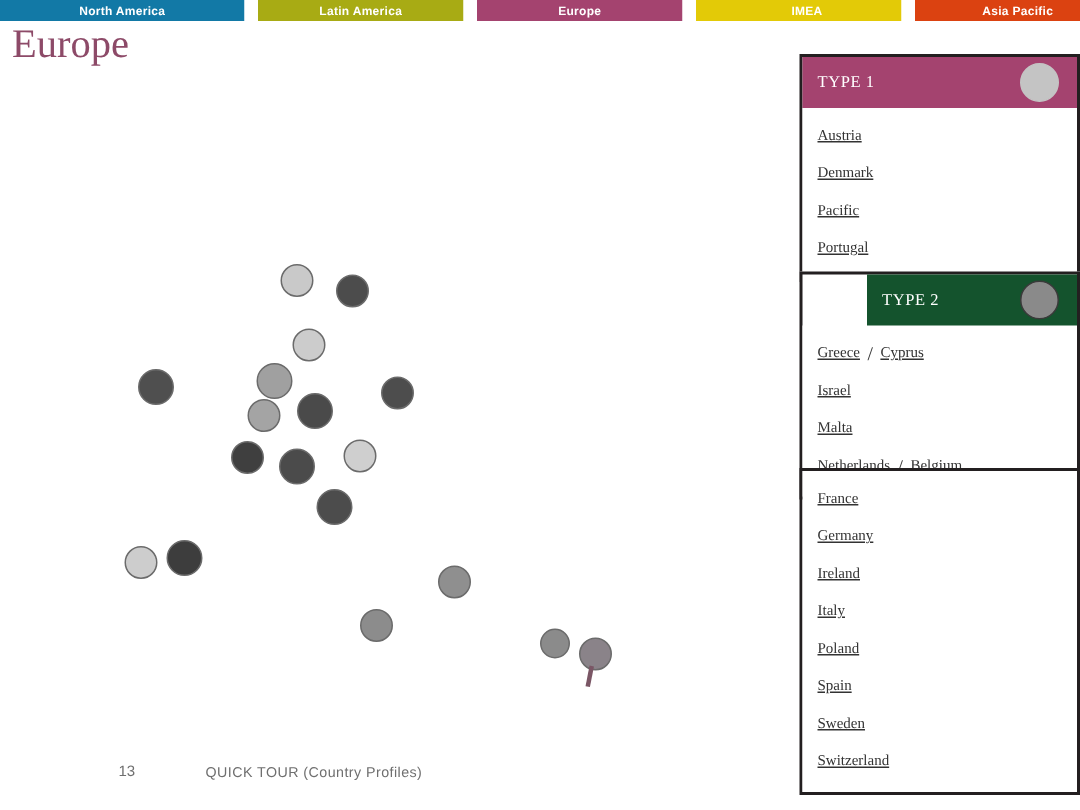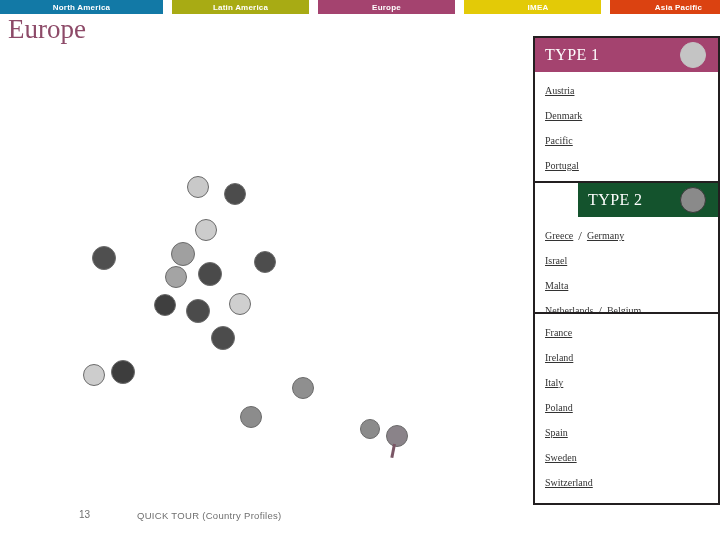--- a/index.html
+++ b/index.html
@@ -97,21 +97,21 @@
   .type-header {
     position: relative;
     height: 34px;
     background: #a4436f;
     display: flex;
     align-items: center;
     padding: 0 10px;
   }
   .type-header-title {
     font-family: "Liberation Serif", serif;
-    font-size: 16px;
+    font-size: 11px;
     color: #ffffff;
     letter-spacing: 0.4px;
   }
   .type-header-dot {
     position: absolute;
     right: 12px;
     top: 50%;
     transform: translateY(-50%);
     width: 26px;
     height: 26px;
@@ -235,41 +235,44 @@
     </div>
     <div class="type-panel" style="top: 181px;">
       <div class="type-header" style="background: #14532d; margin-left: 43px;">
         <div class="type-header-title">TYPE 2</div>
         <div class="type-header-dot" style="background: rgb(138, 138, 138); border: 1px solid rgb(58, 58, 58);"></div>
       </div>
       <div class="type-body">
         <div class="country-row">
           <span class="country-link">Greece</span>
           <span class="country-sep">/</span>
-          <span class="country-link">Germany</span>
+          <span class="country-link">Cyprus</span>
         </div>
         <div class="country-row">
           <span class="country-link">Israel</span>
         </div>
         <div class="country-row">
           <span class="country-link">Malta</span>
         </div>
         <div class="country-row">
           <span class="country-link">Netherlands</span>
           <span class="country-sep">/</span>
           <span class="country-link">Belgium</span>
         </div>
       </div>
     </div>
     <div class="type-panel" style="top: 312px;">
       <div class="type-body">
         <div class="country-row">
           <span class="country-link">France</span>
         </div>
         <div class="country-row">
+          <span class="country-link">Germany</span>
+        </div>
+        <div class="country-row">
           <span class="country-link">Ireland</span>
         </div>
         <div class="country-row">
           <span class="country-link">Italy</span>
         </div>
         <div class="country-row">
           <span class="country-link">Poland</span>
         </div>
         <div class="country-row">
           <span class="country-link">Spain</span>

